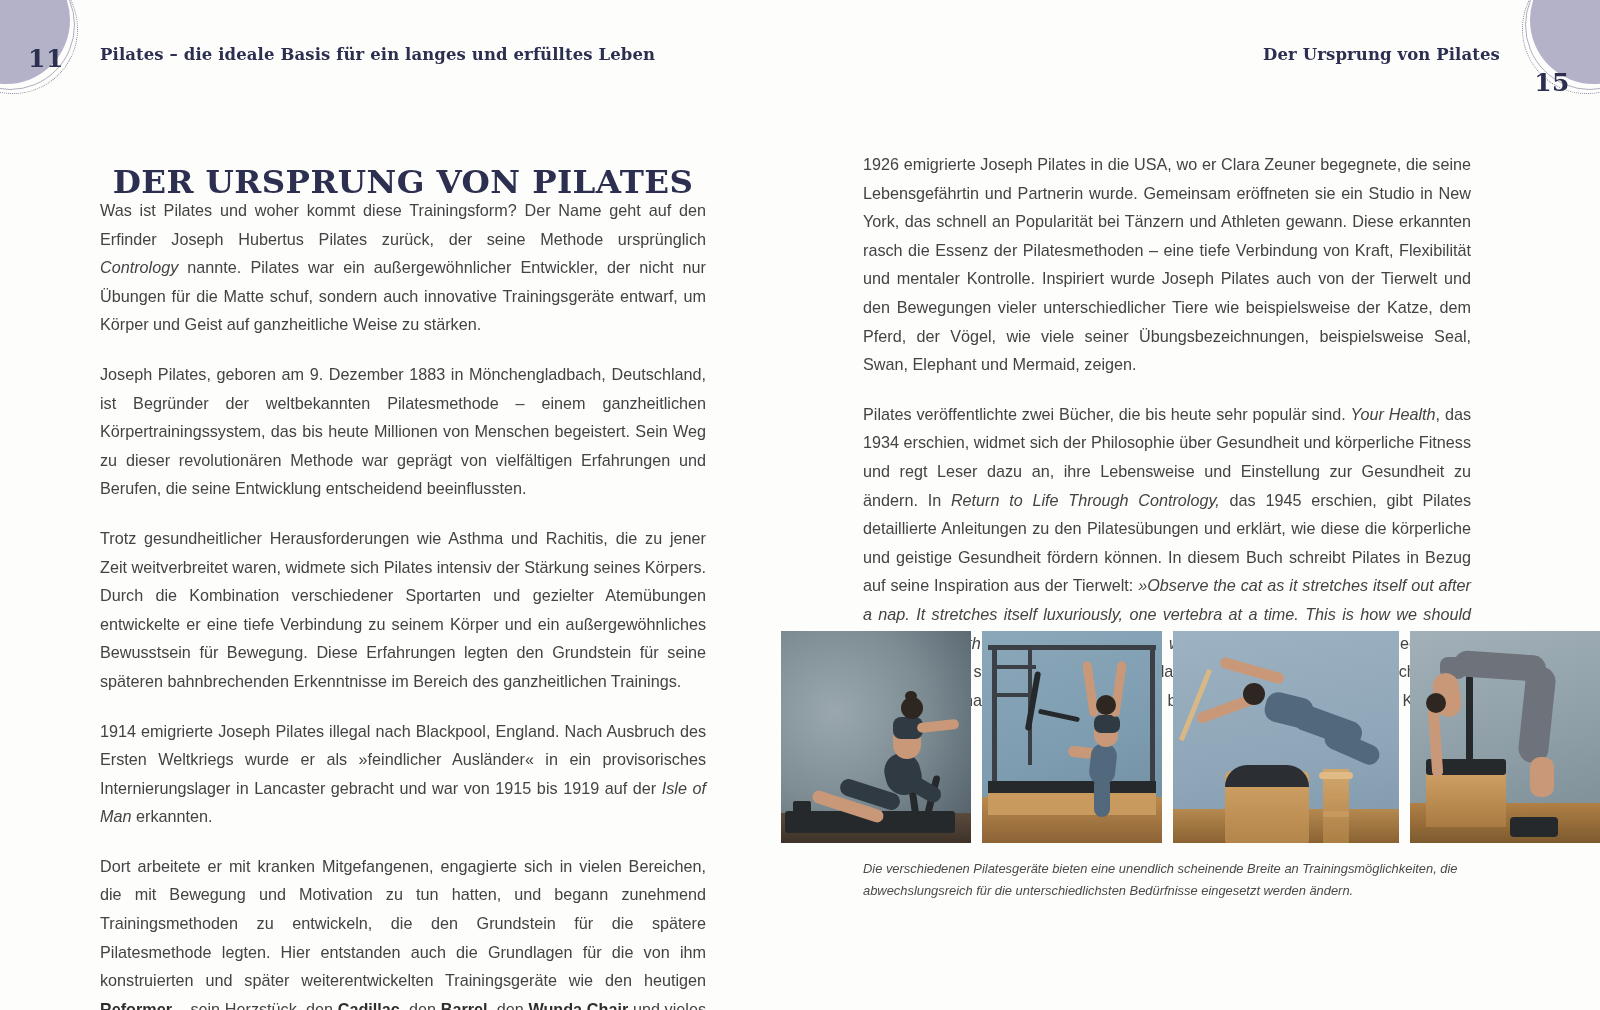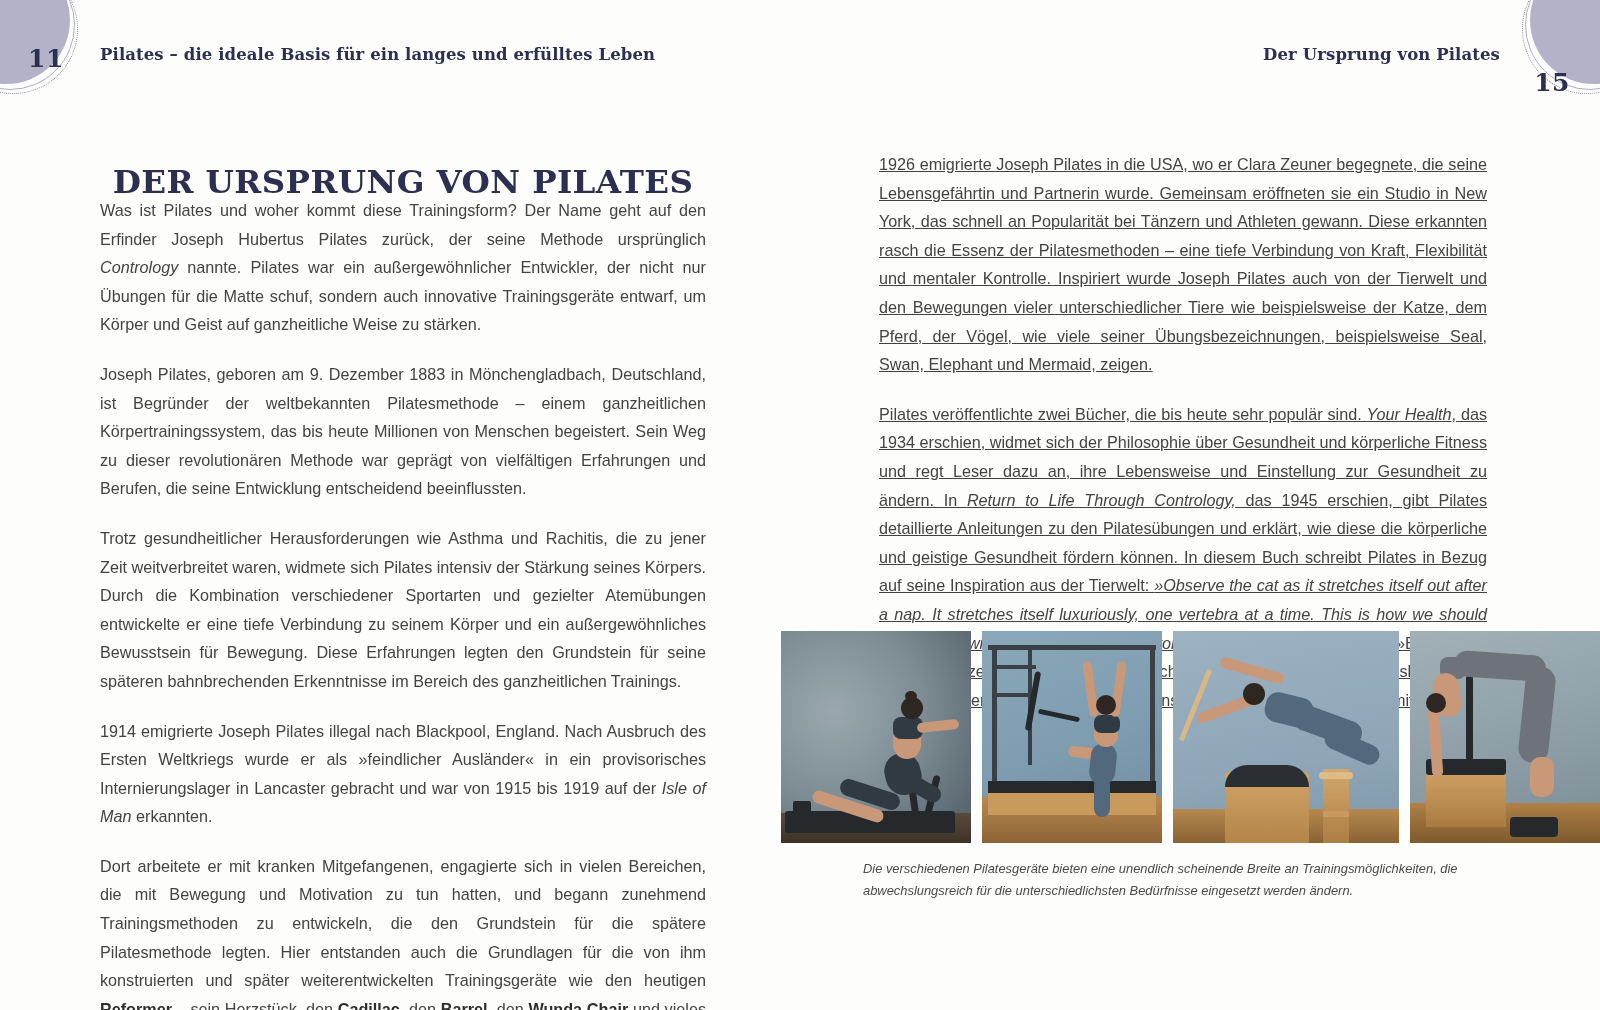--- a/index.html
+++ b/index.html
@@ -96,21 +96,21 @@
     margin: 0 0 21px 0;
     font-size: 16.2px;
     line-height: 28.6px;
     text-align: justify;
     color: #434343;
     hyphens: manual;
   }
   p.body:last-child { margin-bottom: 0; }
 
   .col.left .body-stack  { position: absolute; top: 196px; left: 0; width: 606px; }
-  .col.right .body-stack { position: absolute; top: 150px; left: 16px; width: 608px; text-decoration: underline; }
+  .col.right .body-stack { position: absolute; top: 150px; left: 0; width: 608px; }
 
   b.term { font-weight: 700; color: #2e2e2e; }
   i.ital { font-style: italic; }
   sup.fn { font-size: 10px; vertical-align: super; line-height: 0; }
 
   
   .photo-strip {
     position: absolute;
     left: 781px;
     top: 631px;

